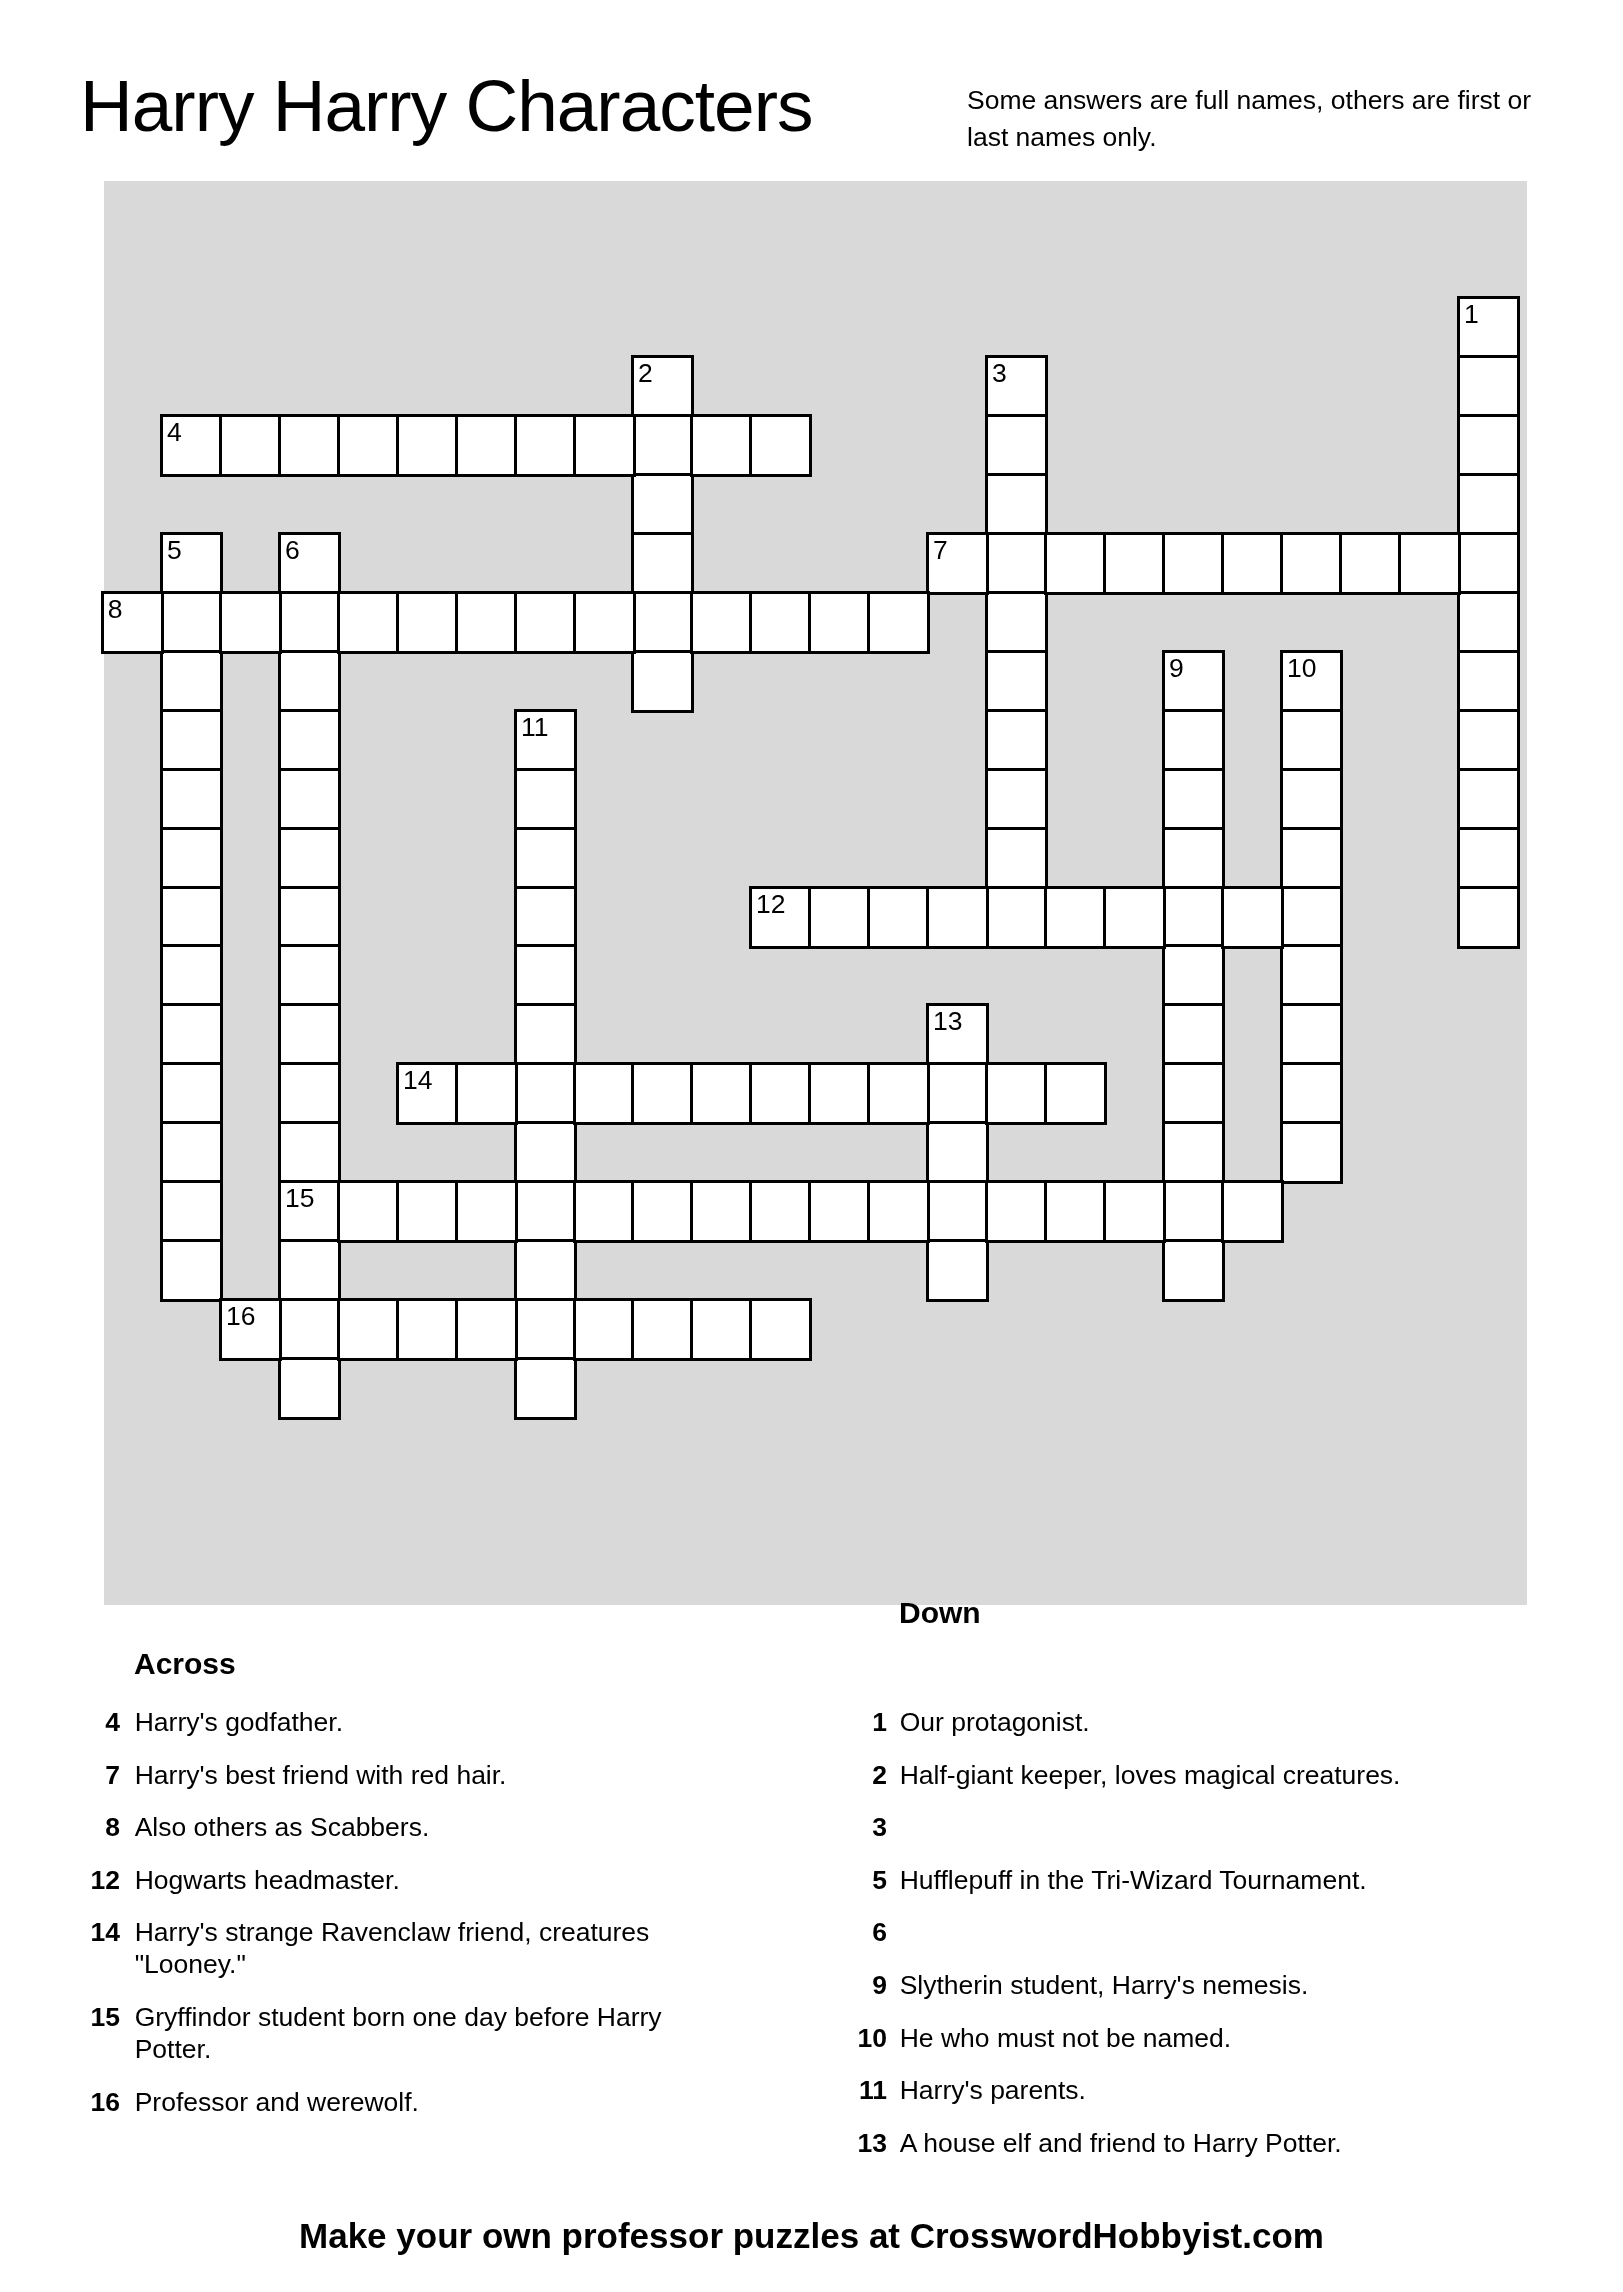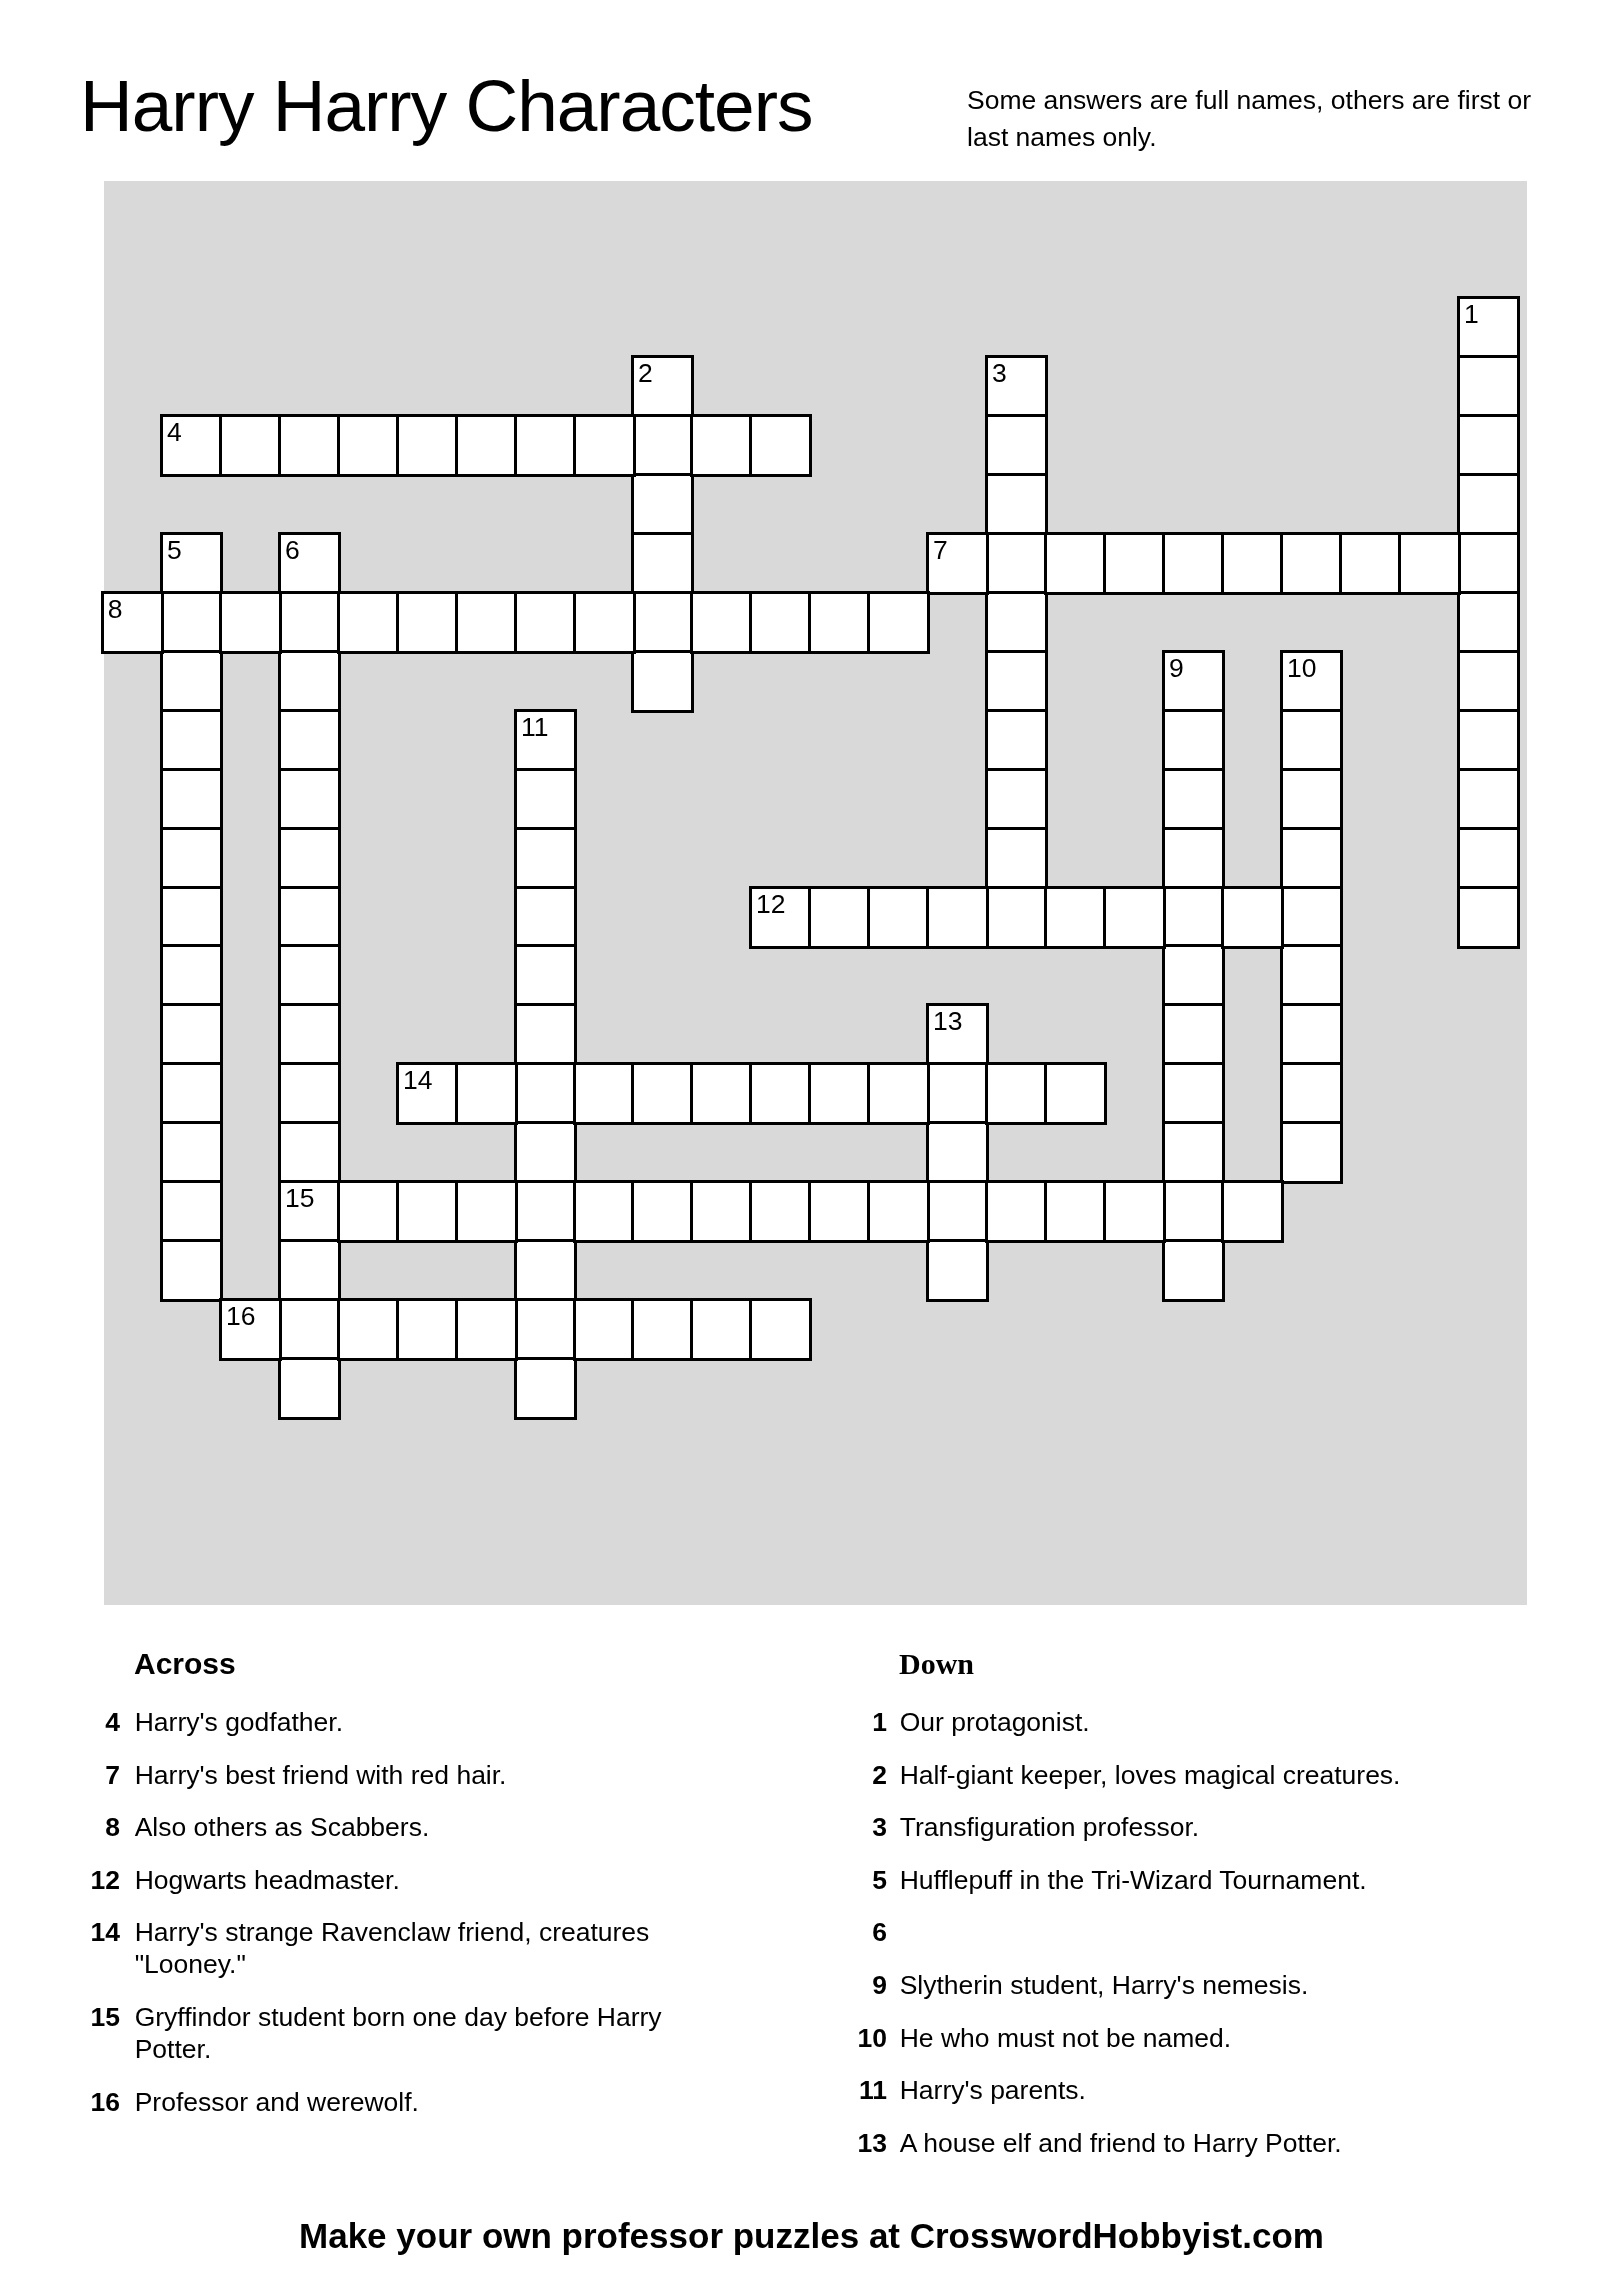--- a/index.html
+++ b/index.html
@@ -60,21 +60,21 @@
     color: #000;
   }
   .section-header {
     position: absolute;
     font-size: 30px;
     line-height: 35px;
     font-weight: 700;
     white-space: nowrap;
   }
   .section-header.across { left: 134px; top: 1646px; }
-  .section-header.down   { left: 899px; top: 1646px; font-family: Liberation Serif, serif; }
+  .section-header.down   { left: 899px; top: 1595px; }
   .clue-list {
     position: absolute;
     top: 1706px;
   }
   .clue-list.across { left: 59px;  width: 673px; }
   .clue-list.down   { left: 823px; width: 665px; }
   .clue {
     display: flex;
     margin-bottom: 20.6px;
     font-size: 26.5px;
@@ -340,21 +340,20 @@
     <div class="clue">
       <div class="clue-num">1</div>
       <div class="clue-text">Our protagonist.</div>
     </div>
     <div class="clue">
       <div class="clue-num">2</div>
       <div class="clue-text">Half-giant keeper, loves magical creatures.</div>
     </div>
     <div class="clue">
       <div class="clue-num">3</div>
-      <div class="clue-text">Transfiguration professor.</div>
     </div>
     <div class="clue">
       <div class="clue-num">5</div>
       <div class="clue-text">Hufflepuff in the Tri-Wizard Tournament.</div>
     </div>
     <div class="clue">
       <div class="clue-num">6</div>
     </div>
     <div class="clue">
       <div class="clue-num">9</div>

